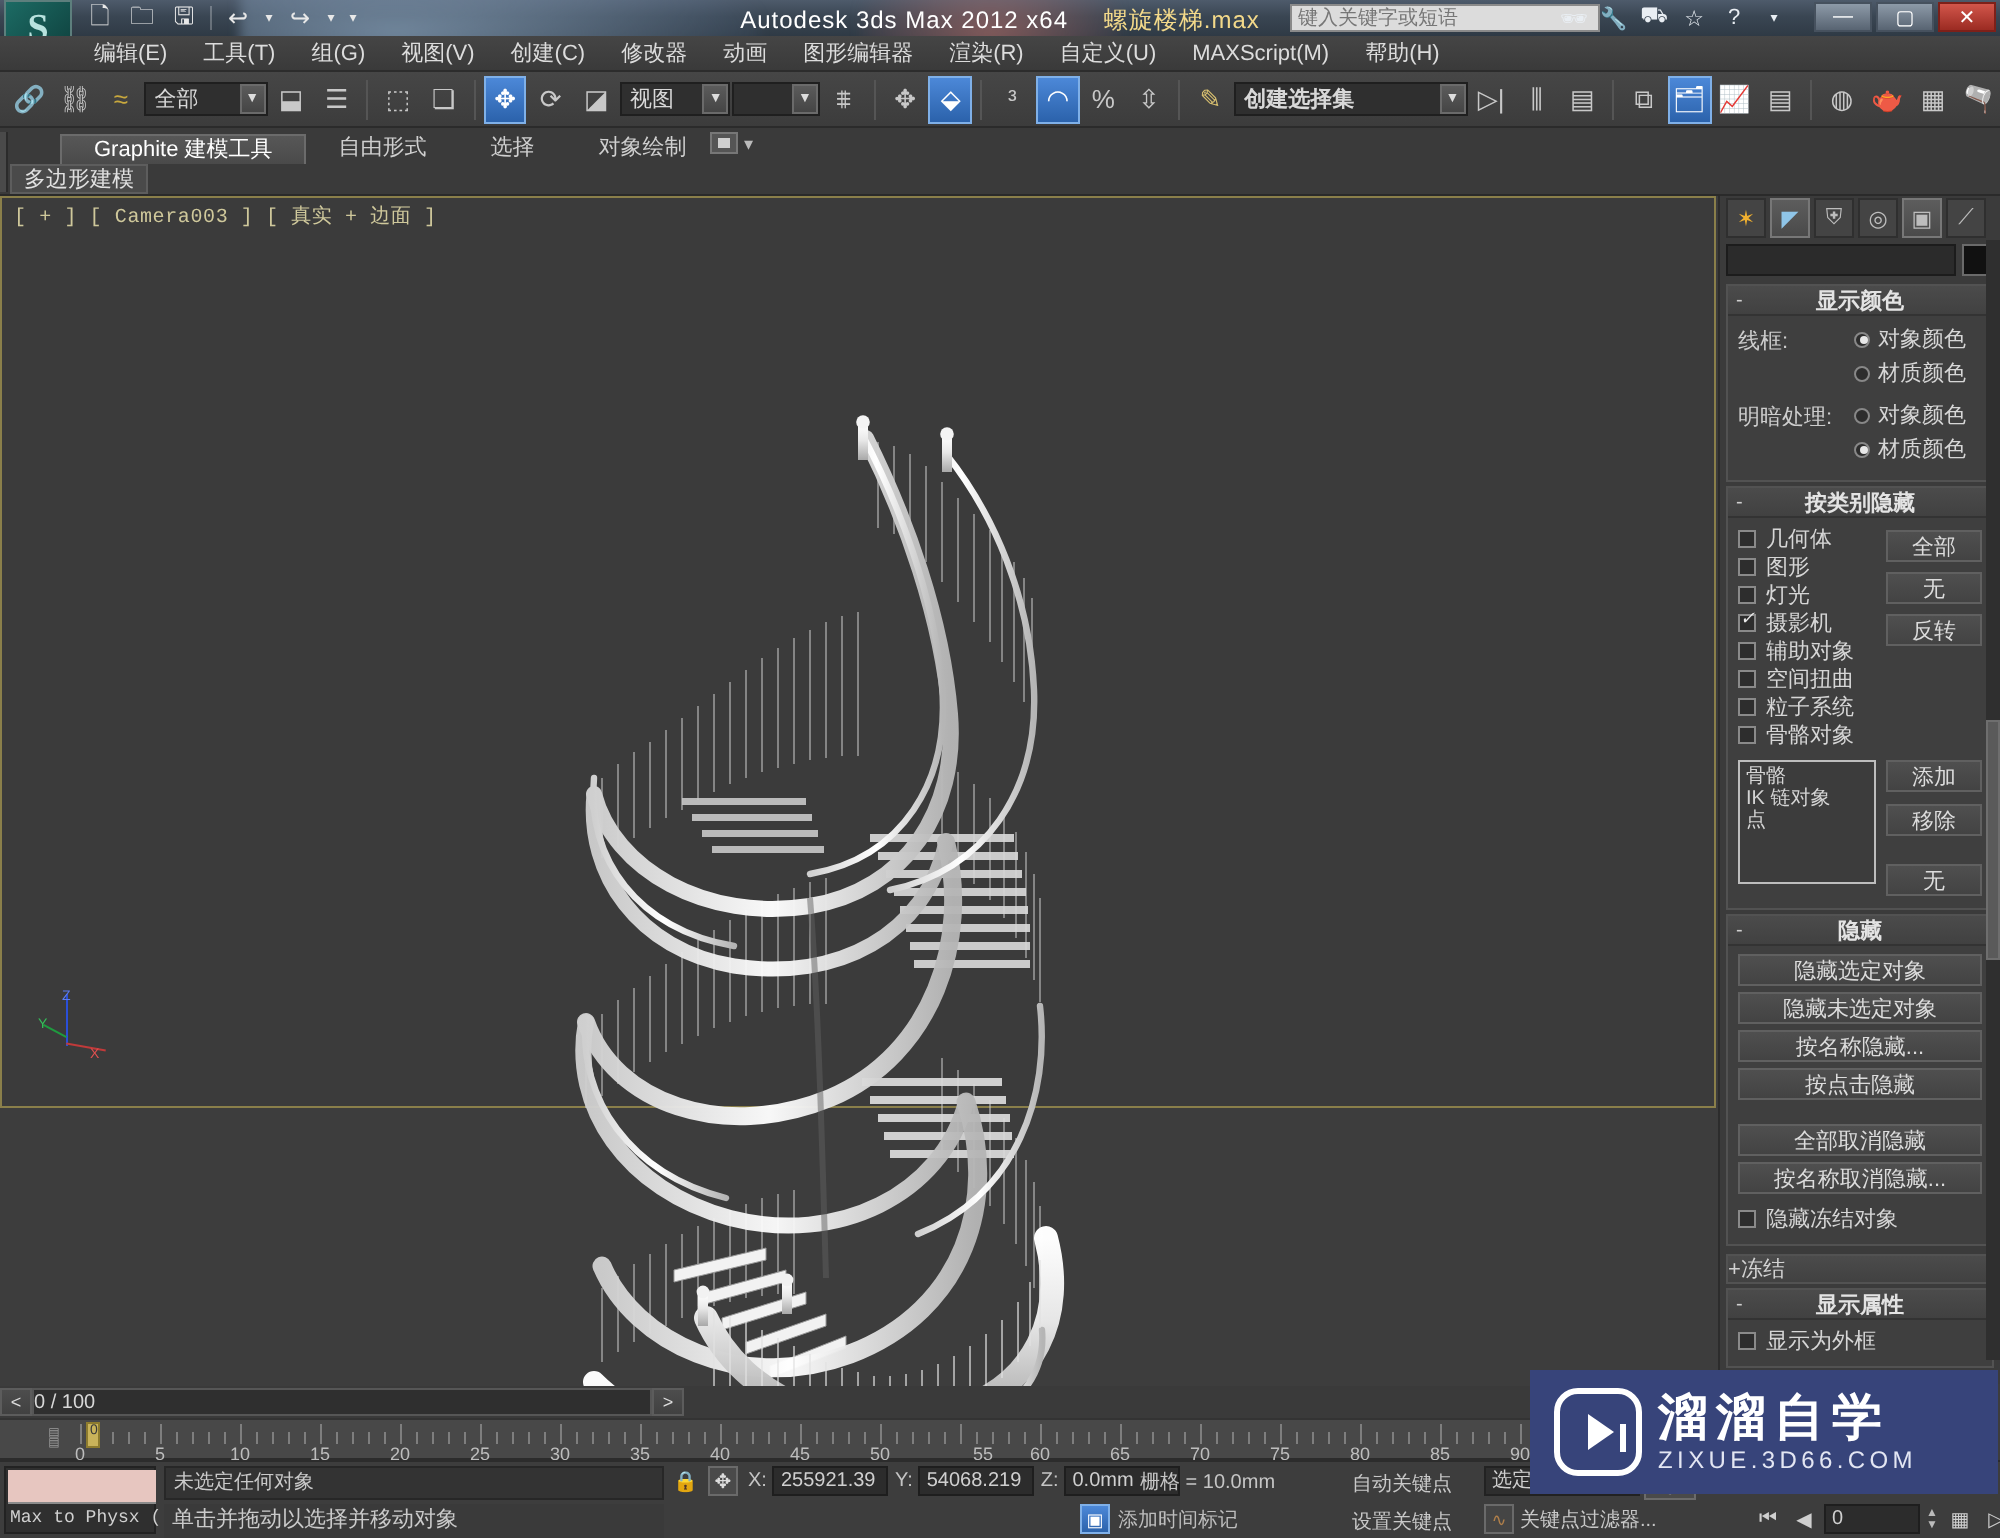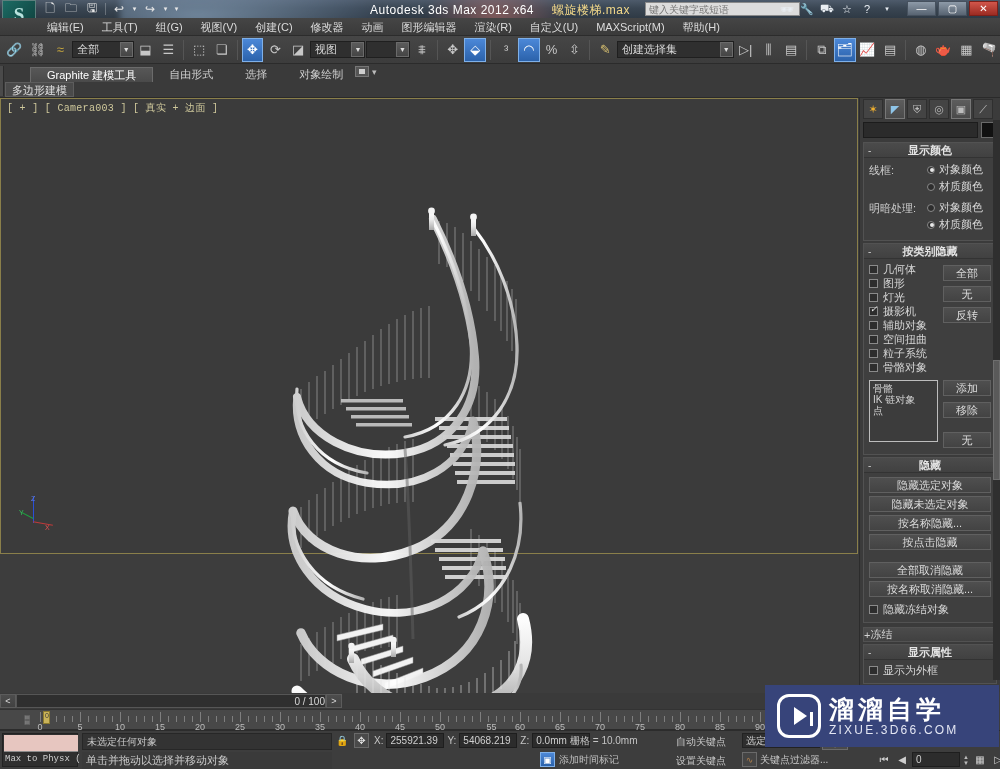--- a/index.html
+++ b/index.html
@@ -81,21 +81,21 @@
   .tsep{ width:1px;height:20px;background:#2d2d2d; border-right:1px solid #555; margin:0 3px;}
   .combo{
     height:17px; background:#2f2f2f; border:1px solid #1f1f1f; color:#d8d8d8;
     font-size:11px; display:flex; align-items:center; padding-left:4px; position:relative;
   }
   .combo .cv{ flex:1; overflow:hidden; white-space:nowrap;}
   .combo .ca{ width:13px;height:15px; background:linear-gradient(180deg,#5b5b5b,#454545);
     border:1px solid #6a6a6a; display:flex;align-items:center;justify-content:center; font-size:7px; color:#ddd;}
   .c-all{ width:62px; }
   .c-view{ width:56px; }
-  .c-set{ width:118px; }
+  .c-set{ width:118px;font-weight:bold; }
   .c-blank{ width:44px; }
 
   
   .ribbon{
     position:absolute; left:0; top:64px; width:1000px; height:34px;
     background:#3a3a3a; border-bottom:1px solid #2a2a2a;
   }
   .rtabs{ position:absolute; left:6px; top:2px; display:flex; align-items:flex-end; height:16px;padding-left:24px;}
   .rtab{ height:15px; line-height:15px; padding:0 16px; font-size:11px; color:#cfcfcf; white-space:nowrap;}
   .rtab.active{ background:linear-gradient(180deg,#575757,#4a4a4a); border:1px solid #6b6b6b; border-bottom:none; color:#fff;}
@@ -169,21 +169,21 @@
   .cmd-scroll{ position:absolute; right:0; top:22px; width:7px; height:560px; background:#2f2f2f;}
   .cmd-scroll i{ position:absolute; left:0; top:240px; width:7px; height:120px; background:#5a5a5a; border:1px solid #6e6e6e; display:block;}
 
   
   .timeslider{
     position:absolute; left:0; top:693px; width:858px; height:16px;
     background:#3a3a3a; display:flex; align-items:center;
   }
   .ts-arrow{ width:16px;height:14px; background:linear-gradient(180deg,#4d4d4d,#414141); border:1px solid #5c5c5c;
     display:flex;align-items:center;justify-content:center; font-size:9px; color:#ddd;}
-  .ts-field{ width:310px;height:14px; background:#2f2f2f; border:1px solid #565656; text-align:right;
+  .ts-field{ width:310px;height:14px; background:#2f2f2f; border:1px solid #565656; text-align:left;
     font-size:10px; color:#d8d8d8; line-height:13px;}
   .trackbar{
     position:absolute; left:0; top:709px; width:858px; height:21px;
     background:#484848; border-top:1px solid #333; border-bottom:1px solid #2c2c2c;
   }
   .tb-openkeys{ position:absolute; left:18px; top:2px; width:18px; height:16px;
      display:flex;flex-direction:column;justify-content:center;align-items:center; color:#9c9c9c; font-size:6px; line-height:5px;}
   .ruler{ position:absolute; left:40px; top:0; right:0; height:21px;}
   .ruler .tick{ position:absolute; bottom:9px; width:1px; background:#7e7e7e;}
   .ruler .num{ position:absolute; bottom:-1px; font-size:9px; color:#bdbdbd; transform:translateX(-50%);}

